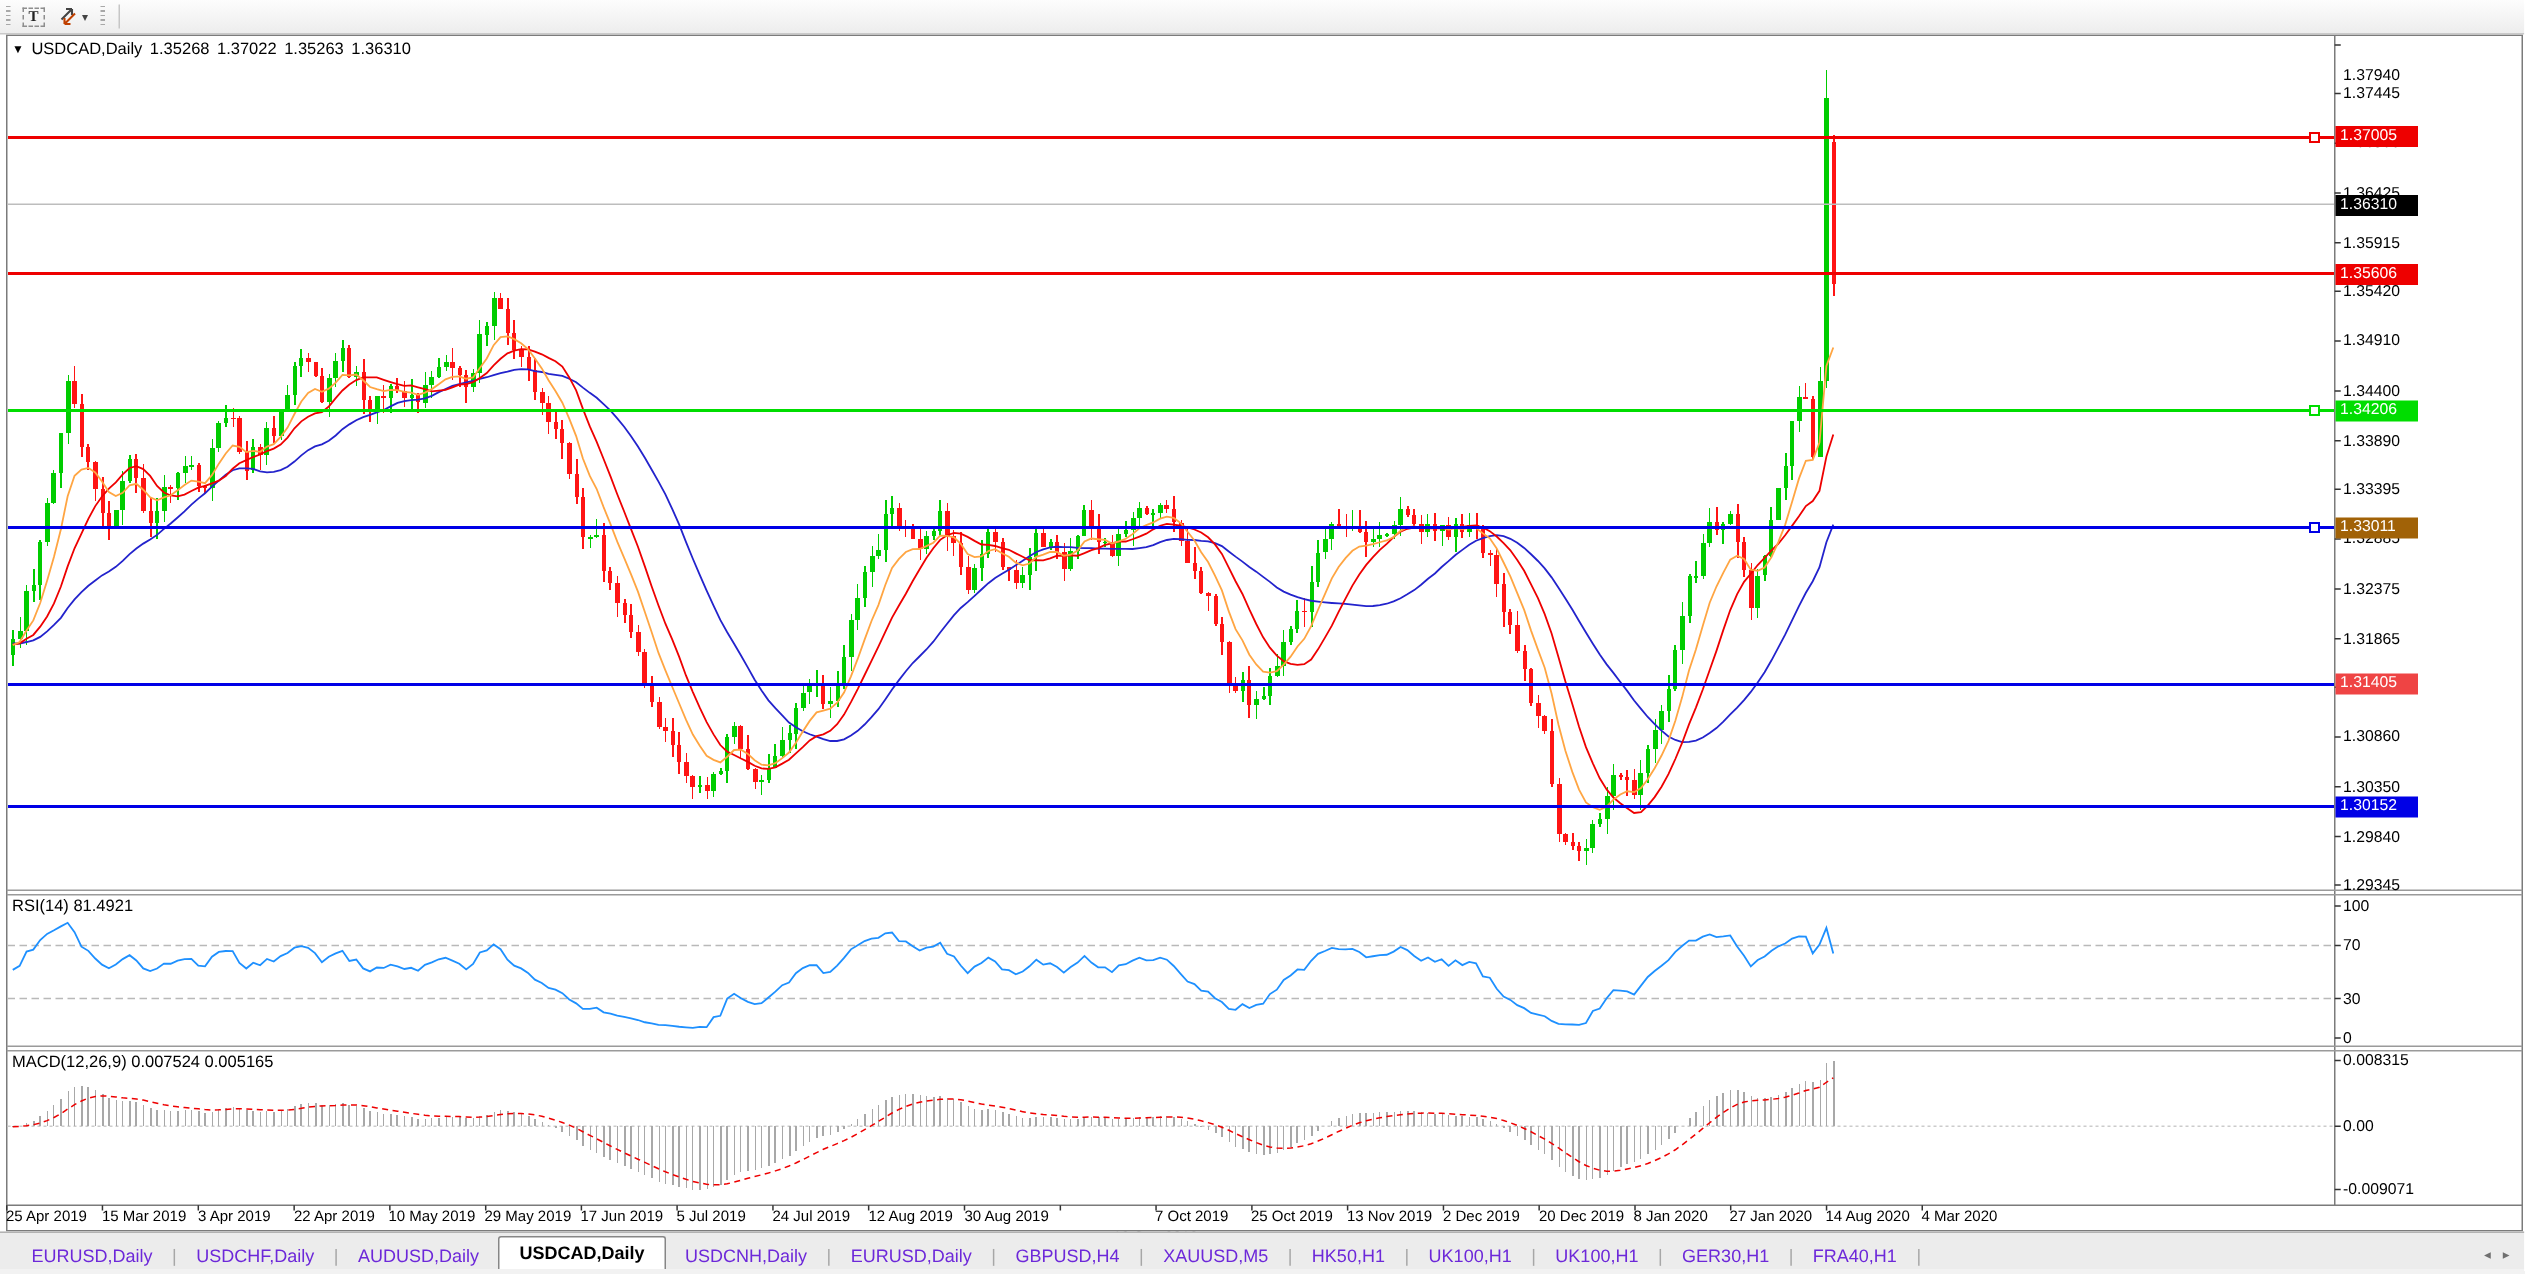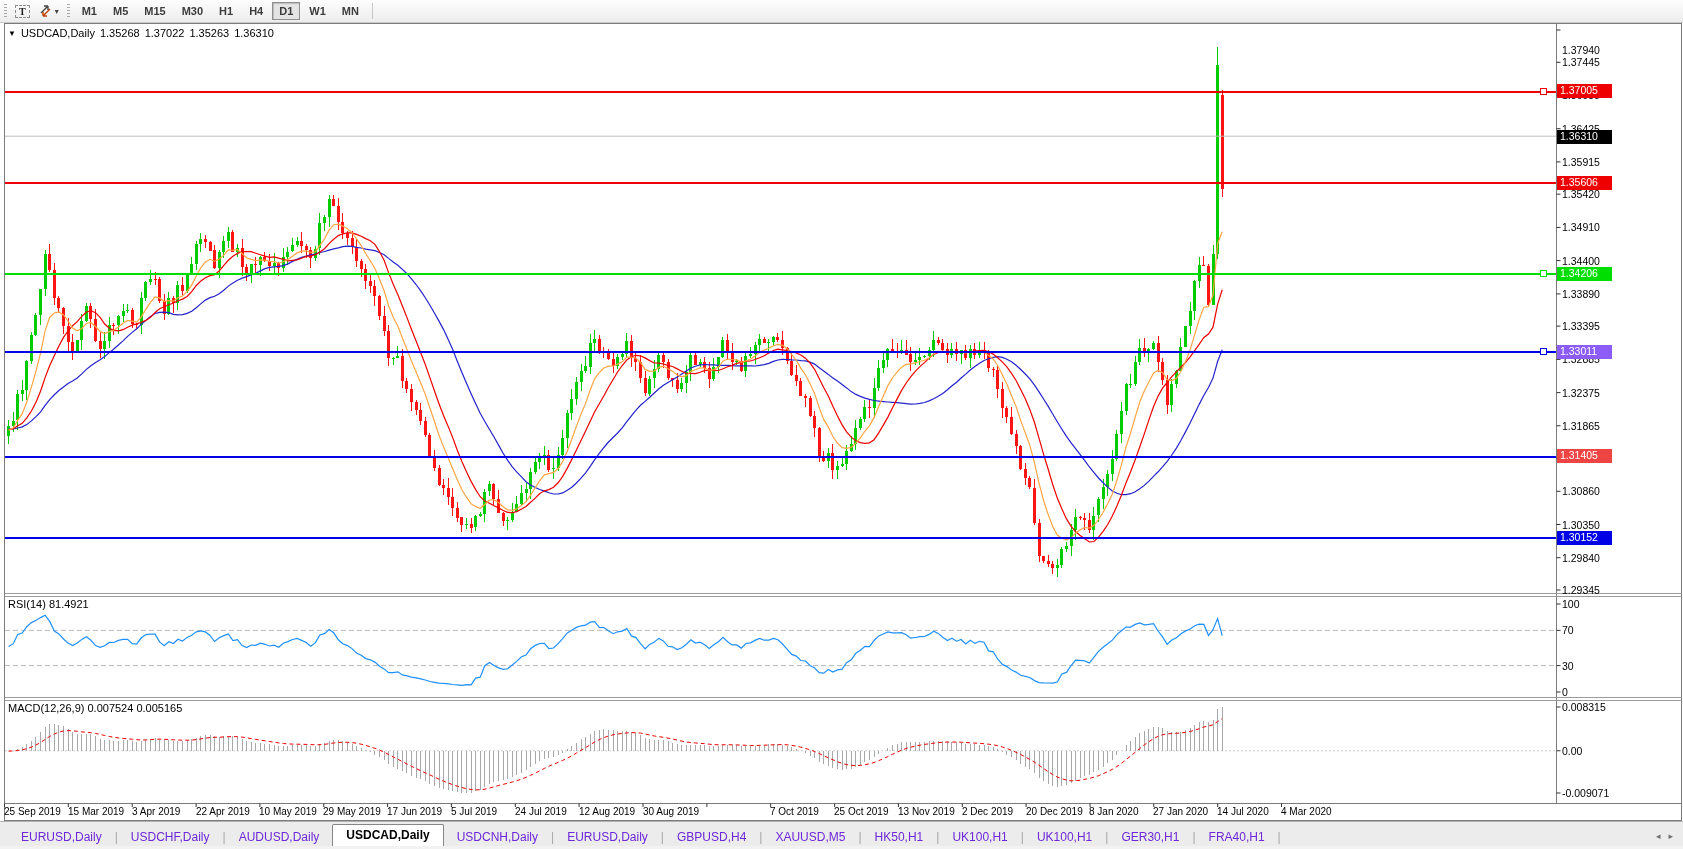--- a/index.html
+++ b/index.html
@@ -53,31 +53,20 @@
       <span class="text-icon">T</span>
     </div>
     <div class="tool-btn">
       <svg width="15" height="14" viewBox="0 0 15 14">
         <path d="M3 9 L10 2 M10 2 L6 2 M10 2 L10 6" stroke="#444" stroke-width="1.4" fill="none"></path>
         <path d="M12 5 L5 12 M5 12 L9 12 M5 12 L5 8" stroke="#c04000" stroke-width="1.4" fill="none"></path>
       </svg>
       <span class="caret">▾</span>
     </div>
     <div class="grip"></div>
-    <div class="tf-row" id="tf-buttons">
-        <div class="tf-btn">M1</div>
-        <div class="tf-btn">M5</div>
-        <div class="tf-btn">M15</div>
-        <div class="tf-btn">M30</div>
-        <div class="tf-btn">H1</div>
-        <div class="tf-btn">H4</div>
-        <div class="tf-btn active">D1</div>
-        <div class="tf-btn">W1</div>
-        <div class="tf-btn">MN</div>
-      </div>
     <div class="vsep"></div>
   </div>
 
   <svg id="chart-svg" width="1683" height="849">
       <defs>
         <clipPath id="clipMain">
           <rect x="5" y="24" width="1551" height="567"></rect>
         </clipPath>
         <clipPath id="clipRsi">
           <rect x="5" y="598" width="1551" height="97"></rect>
@@ -992,51 +981,51 @@
       <div class="y-label" style="top: 386.582px;">1.32375</div>
       <div class="y-label" style="top: 419.811px;">1.31865</div>
       <div class="y-label" style="top: 452.062px;">1.31370</div>
       <div class="y-label" style="top: 485.29px;">1.30860</div>
       <div class="y-label" style="top: 518.519px;">1.30350</div>
       <div class="y-label" style="top: 551.747px;">1.29840</div>
       <div class="y-label" style="top: 583.999px;">1.29345</div>
       <div class="price-tag" style="top: 84.419px; background: rgb(238, 0, 0);">1.37005</div>
       <div class="price-tag" style="top: 175.569px; background: rgb(238, 0, 0);">1.35606</div>
       <div class="price-tag" style="top: 266.785px; background: rgb(0, 221, 0);">1.34206</div>
-      <div class="price-tag" style="top: 344.644px; background: #8b5cf6;">1.33011</div>
+      <div class="price-tag" style="top: 344.644px; background: #a16207;">1.33011</div>
       <div class="price-tag" style="top: 449.281px; background: #ef4444;">1.31405</div>
       <div class="price-tag" style="top: 530.919px; background: rgb(0, 0, 230);">1.30152</div>
       <div class="price-tag" style="top: 129.701px; background: rgb(0, 0, 0);">1.36310</div>
       <div class="y-label" style="top: 598px;">100</div>
       <div class="y-label" style="top: 624.4px;">70</div>
       <div class="y-label" style="top: 659.6px;">30</div>
       <div class="y-label" style="top: 686px;">0</div>
       <div class="y-label" style="top: 701px;">0.008315</div>
       <div class="y-label" style="top: 744.756px;">0.00</div>
       <div class="y-label" style="top: 787px;">-0.009071</div>
-      <div class="date-label" style="left: 4px; top: 806px;">25 Sep 2019</div>
+      <div class="date-label" style="left: 4px; top: 806px;">25 Apr 2019</div>
       <div class="date-label" style="left: 68px; top: 806px;">15 Mar 2019</div>
       <div class="date-label" style="left: 132px; top: 806px;">3 Apr 2019</div>
       <div class="date-label" style="left: 196px; top: 806px;">22 Apr 2019</div>
       <div class="date-label" style="left: 259px; top: 806px;">10 May 2019</div>
       <div class="date-label" style="left: 323px; top: 806px;">29 May 2019</div>
       <div class="date-label" style="left: 387px; top: 806px;">17 Jun 2019</div>
       <div class="date-label" style="left: 451px; top: 806px;">5 Jul 2019</div>
       <div class="date-label" style="left: 515px; top: 806px;">24 Jul 2019</div>
       <div class="date-label" style="left: 579px; top: 806px;">12 Aug 2019</div>
       <div class="date-label" style="left: 643px; top: 806px;">30 Aug 2019</div>
       <div class="date-label" style="left: 706px; top: 820px; margin-left: 36px;">18 Sep 2019</div>
       <div class="date-label" style="left: 770px; top: 806px;">7 Oct 2019</div>
       <div class="date-label" style="left: 834px; top: 806px;">25 Oct 2019</div>
       <div class="date-label" style="left: 898px; top: 806px;">13 Nov 2019</div>
       <div class="date-label" style="left: 962px; top: 806px;">2 Dec 2019</div>
       <div class="date-label" style="left: 1026px; top: 806px;">20 Dec 2019</div>
       <div class="date-label" style="left: 1089px; top: 806px;">8 Jan 2020</div>
       <div class="date-label" style="left: 1153px; top: 806px;">27 Jan 2020</div>
-      <div class="date-label" style="left: 1217px; top: 806px;">14 Jul 2020</div>
+      <div class="date-label" style="left: 1217px; top: 806px;">14 Aug 2020</div>
       <div class="date-label" style="left: 1281px; top: 806px;">4 Mar 2020</div>
     </div>
 
   <div class="tabbar">
     <div style="display:flex;align-items:flex-end;" id="tabs">
         <div class="tab">EURUSD,Daily</div>
         <span class="tab-sep">|</span>
         <div class="tab">USDCHF,Daily</div>
         <span class="tab-sep">|</span>
         <div class="tab">AUDUSD,Daily</div>

